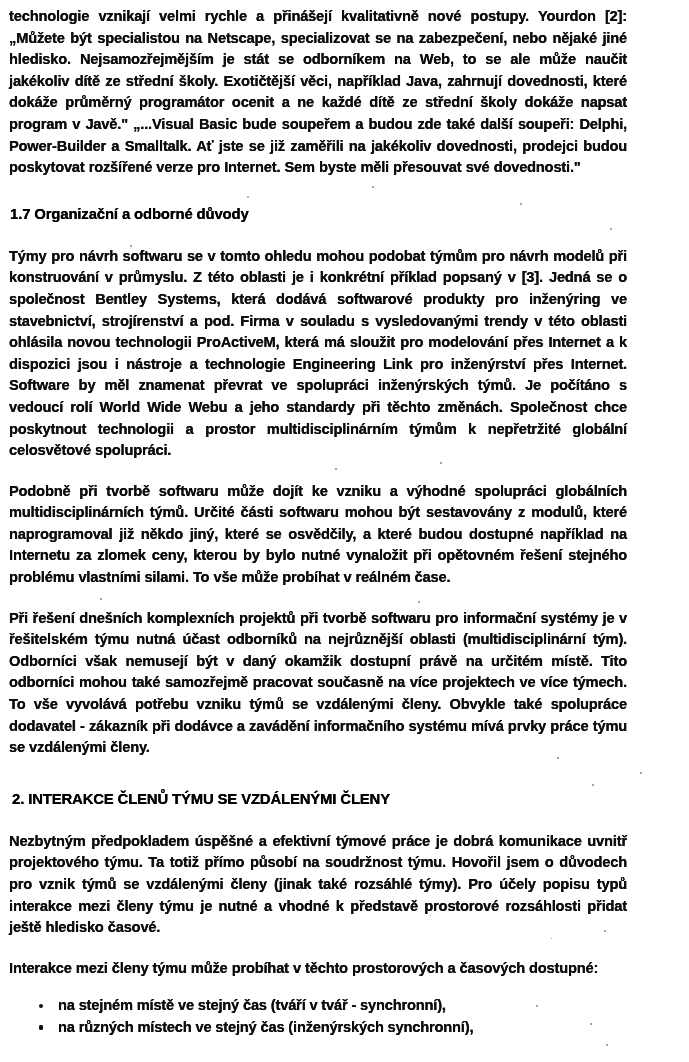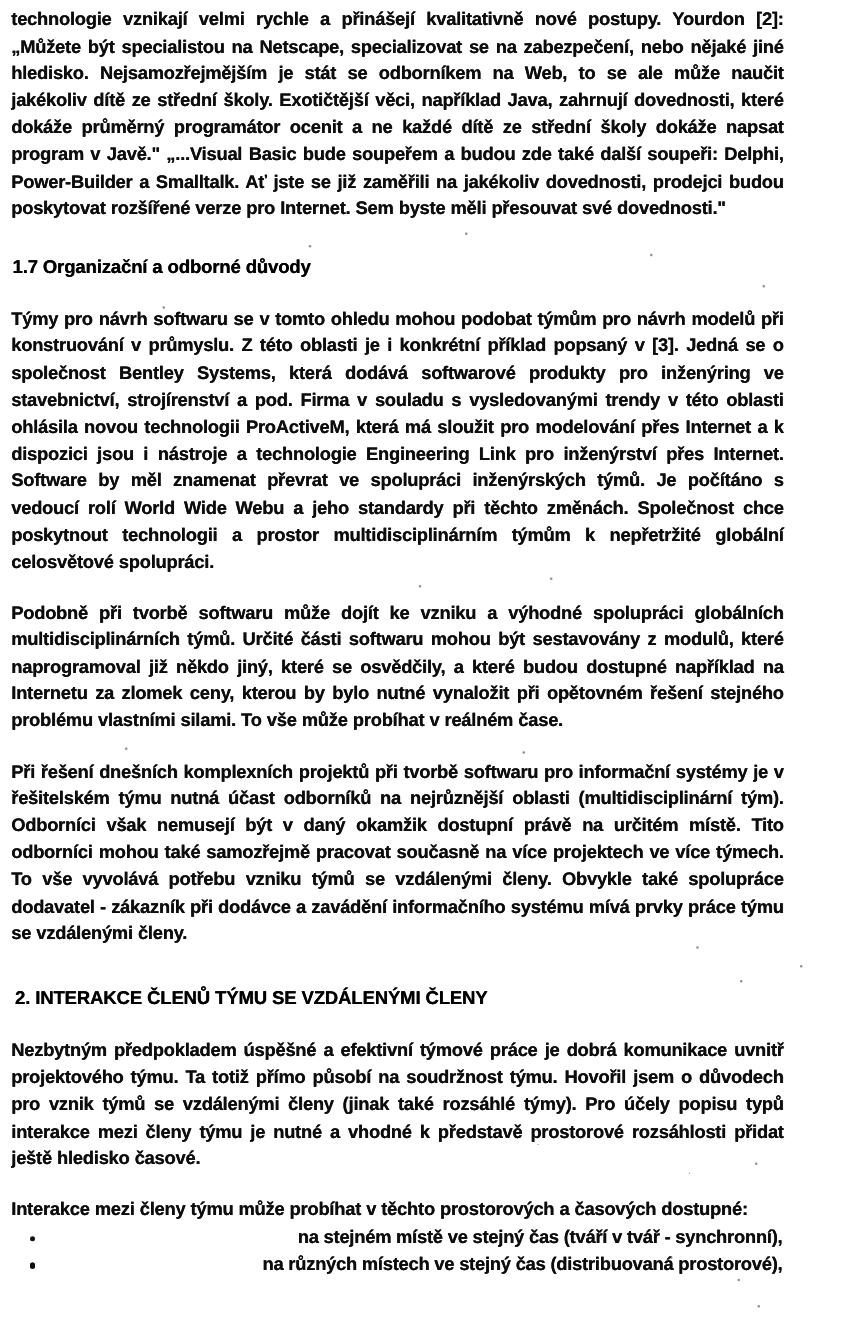--- a/index.html
+++ b/index.html
@@ -54,23 +54,22 @@
     margin: 0;
     color: #000;
     text-shadow: 0 0 0.4px rgba(0,0,0,0.9), 0.35px 0 0.25px rgba(0,0,0,0.4);
   }
 
   .h-sub { margin: 25px 0 22px 1px; }
   .h-sec { margin: 30px 0 22px 3px; }
 
   .bullet-list {
     list-style: none;
-    margin: 1px;
+    margin: 16px;
     padding: 0;
-    text-align: right;
   }
   .bullet-list li {
     position: relative;
     padding-left: 33px;
     font-size: 14.6px;
     line-height: 21.6px;
     font-weight: 600;
     letter-spacing: -0.15px;
     color: #0d0d0d;
     text-shadow: 0 0 0.35px rgba(0,0,0,0.85), 0.3px 0 0.2px rgba(0,0,0,0.35);
@@ -120,21 +119,21 @@
   <ul class="bullet-list">
     <li>
       <span class="dot"></span>
       <span>na stejném místě ve stejný čas (tváří v tvář - synchronní),</span>
     </li>
     <li>
       <span class="dot"></span>
     </li>
     <li>
       <span class="dot"></span>
-      <span>na různých místech ve stejný čas (distribuovaná prostorové),</span>
+      <span>na různých místech ve stejný čas (inženýrských synchronní),</span>
     </li>
   </ul>
 
   <span class="speck" style="left:247px;top:196px;width:2px;height:2px;"></span>
   <span class="speck" style="left:66px;top:215px;width:1.6px;height:1.6px;"></span>
   <span class="speck" style="left:372px;top:186px;width:1.6px;height:1.6px;"></span>
   <span class="speck" style="left:520px;top:203px;width:1.5px;height:1.5px;"></span>
   <span class="speck" style="left:610px;top:228px;width:1.8px;height:1.8px;"></span>
   <span class="speck" style="left:130px;top:245px;width:1.5px;height:1.5px;"></span>
   <span class="speck" style="left:440px;top:462px;width:1.6px;height:1.6px;"></span>

